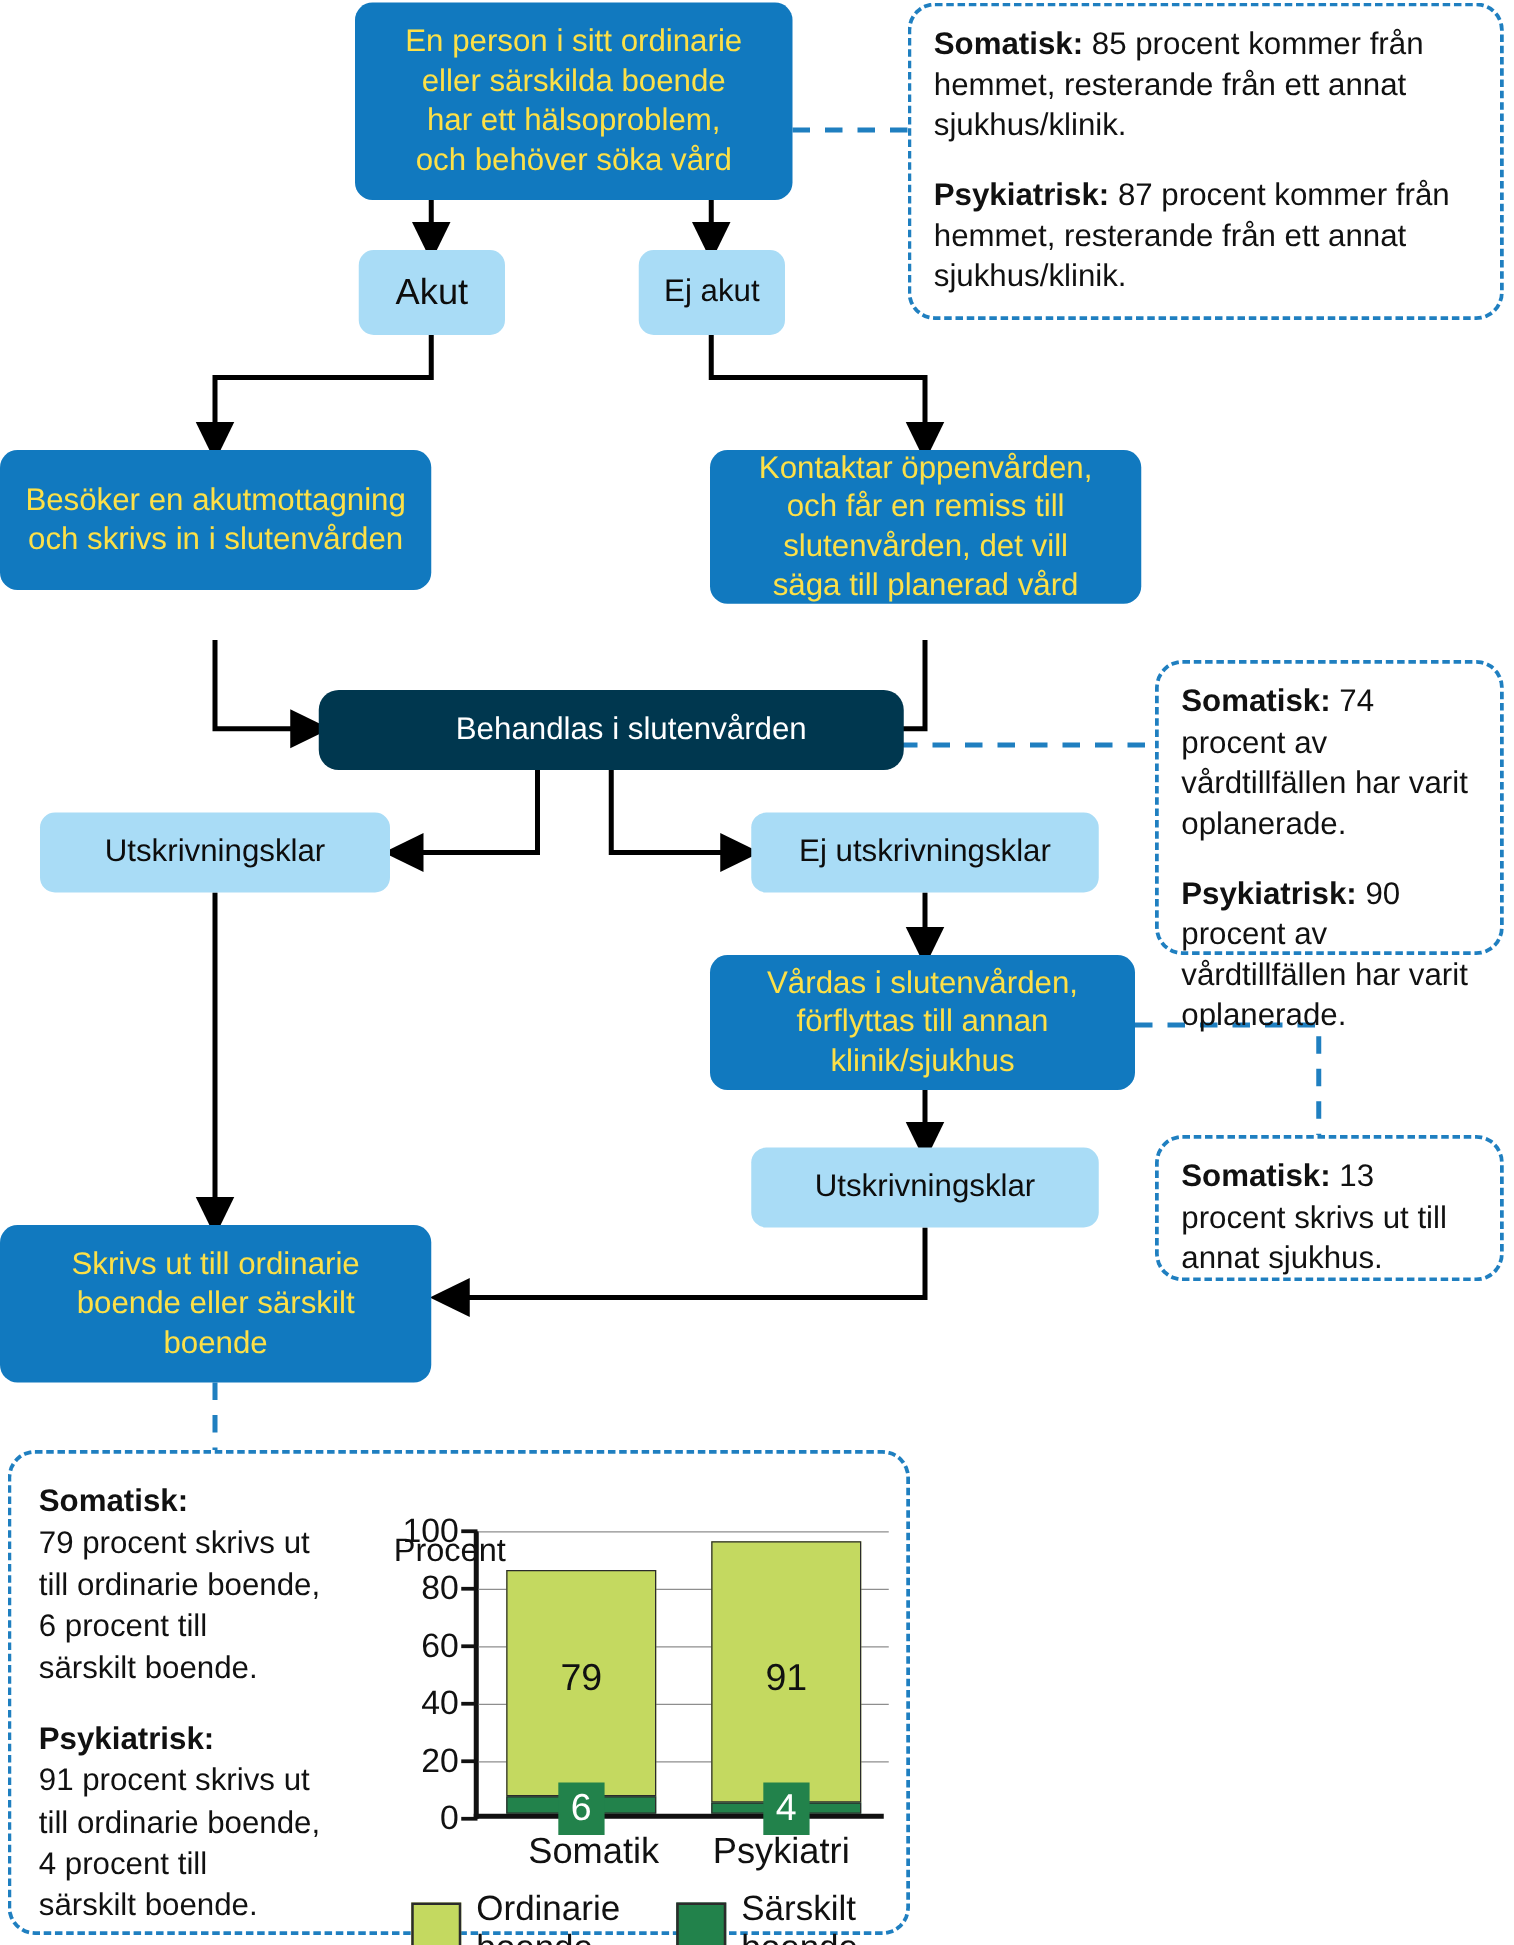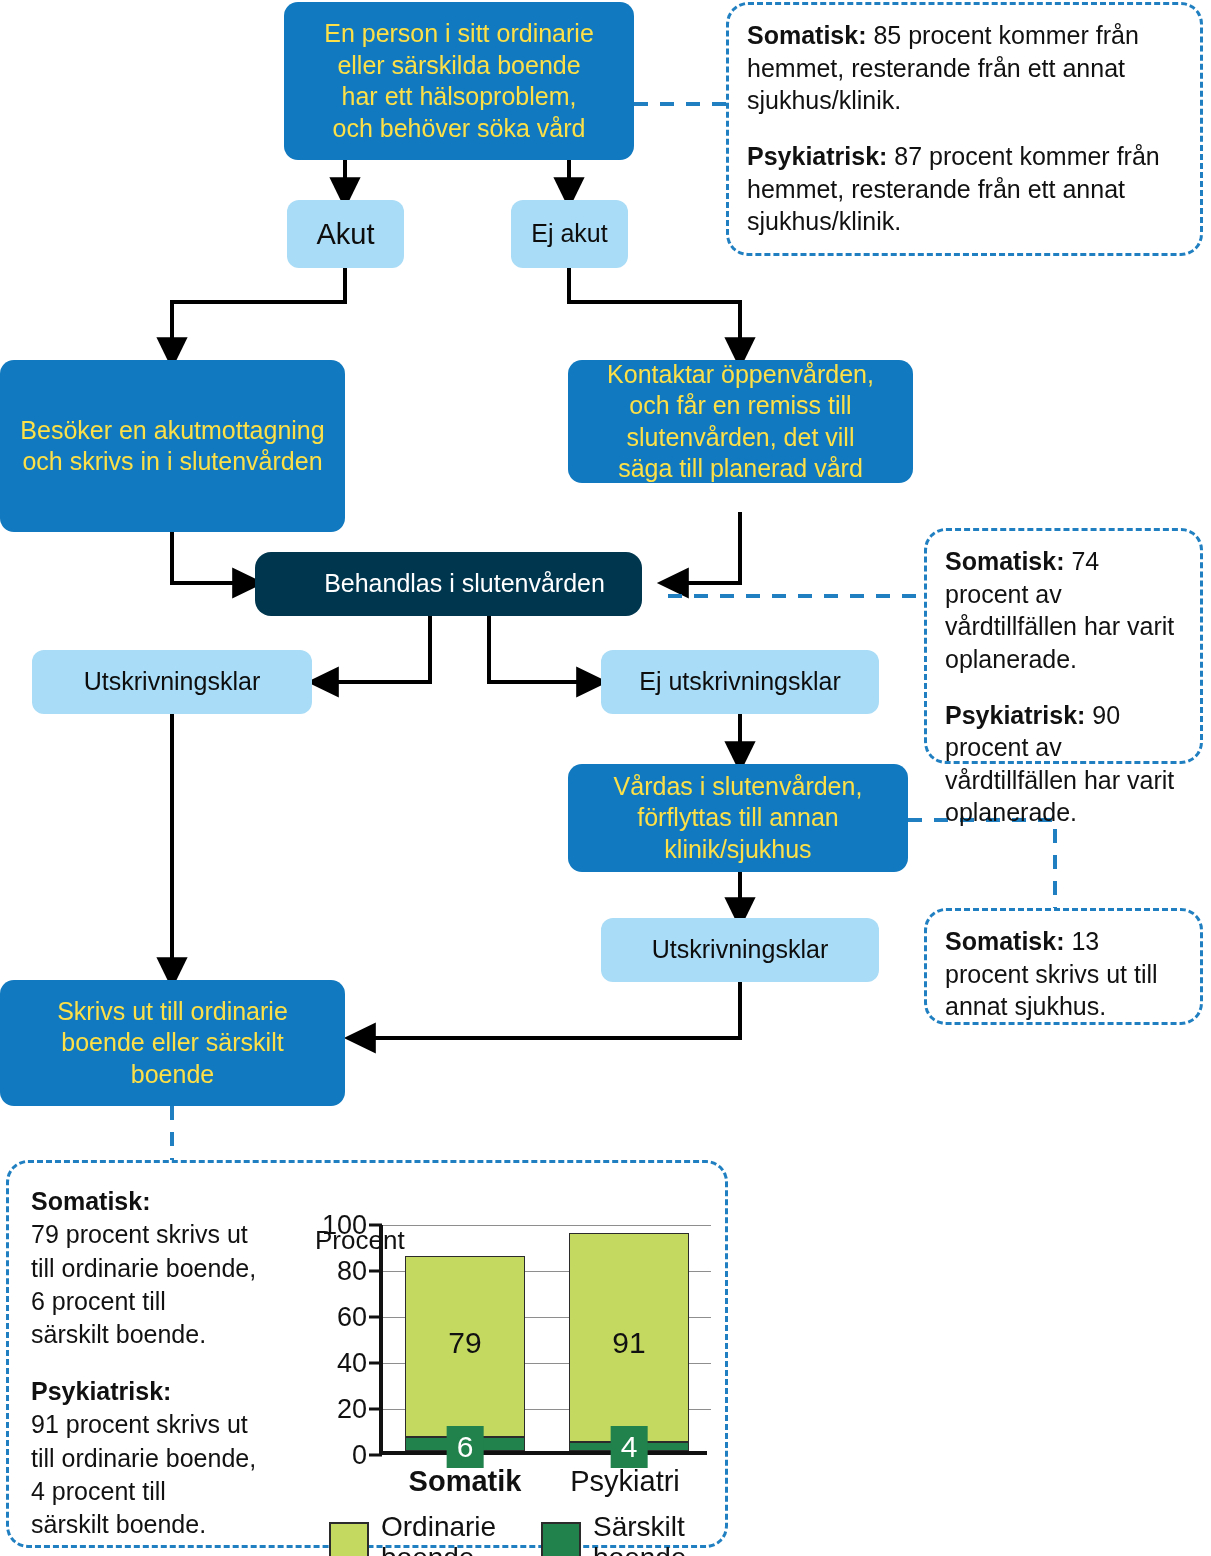--- a/index.html
+++ b/index.html
@@ -178,33 +178,33 @@
   </div>
 
   <div class="node lblue" style="left:287px;top:200px;width:117px;height:68px;font-size:29px;border-radius:12px;">
     <span>Akut</span>
   </div>
 
   <div class="node lblue" style="left:511px;top:200px;width:117px;height:68px;font-size:25px;border-radius:12px;">
     <span>Ej akut</span>
   </div>
 
-  <div class="node blue" style="left:0px;top:360px;width:345px;height:172px;font-size:25px;">
+  <div class="node blue" style="left:0px;top:360px;width:345px;height:112px;font-size:25px;">
     <span>Besöker en akutmottagning
 och skrivs in i slutenvården</span>
   </div>
 
   <div class="node blue" style="left:568px;top:360px;width:345px;height:123px;font-size:25px;">
     <span>Kontaktar öppenvården,
 och får en remiss till
 slutenvården, det vill
 säga till planerad vård</span>
   </div>
 
-  <div class="node navy" style="left:255px;top:552px;width:387px;height:64px;font-size:25px;padding-left:32px;">
+  <div class="node navy" style="left:255px;top:552px;width:468px;height:64px;font-size:25px;padding-left:32px;">
     <span>Behandlas i slutenvården</span>
   </div>
 
   <div class="node lblue" style="left:32px;top:650px;width:280px;height:64px;font-size:25px;border-radius:12px;">
     <span>Utskrivningsklar</span>
   </div>
 
   <div class="node lblue" style="left:601px;top:650px;width:278px;height:64px;font-size:25px;border-radius:12px;">
     <span>Ej utskrivningsklar</span>
   </div>
@@ -299,21 +299,21 @@
       <div class="ytick-label" style="left:0px;top:232px;width:60px;">20</div>
       <div class="ytick-label" style="left:0px;top:278px;width:60px;">0</div>
 
       <div class="ytick-mark" style="left:62px;top:48px;"></div>
       <div class="ytick-mark" style="left:62px;top:94px;"></div>
       <div class="ytick-mark" style="left:62px;top:140px;"></div>
       <div class="ytick-mark" style="left:62px;top:186px;"></div>
       <div class="ytick-mark" style="left:62px;top:232px;"></div>
       <div class="ytick-mark" style="left:62px;top:278px;"></div>
 
-      <div class="xtick-label" style="left:158px;top:288px;font-weight:bold;">Somatik</div>
+      <div class="xtick-label" style="left:168px;top:288px;">Somatik</div>
       <div class="xtick-label" style="left:318px;top:288px;">Psykiatri</div>
 
       <div class="legend-item" style="left:22px;top:334px;">
         <span class="legend-sw ord"></span>
         <span class="legend-tx">Ordinarie
 boende</span>
       </div>
       <div class="legend-item" style="left:234px;top:334px;">
         <span class="legend-sw sar"></span>
         <span class="legend-tx">Särskilt

